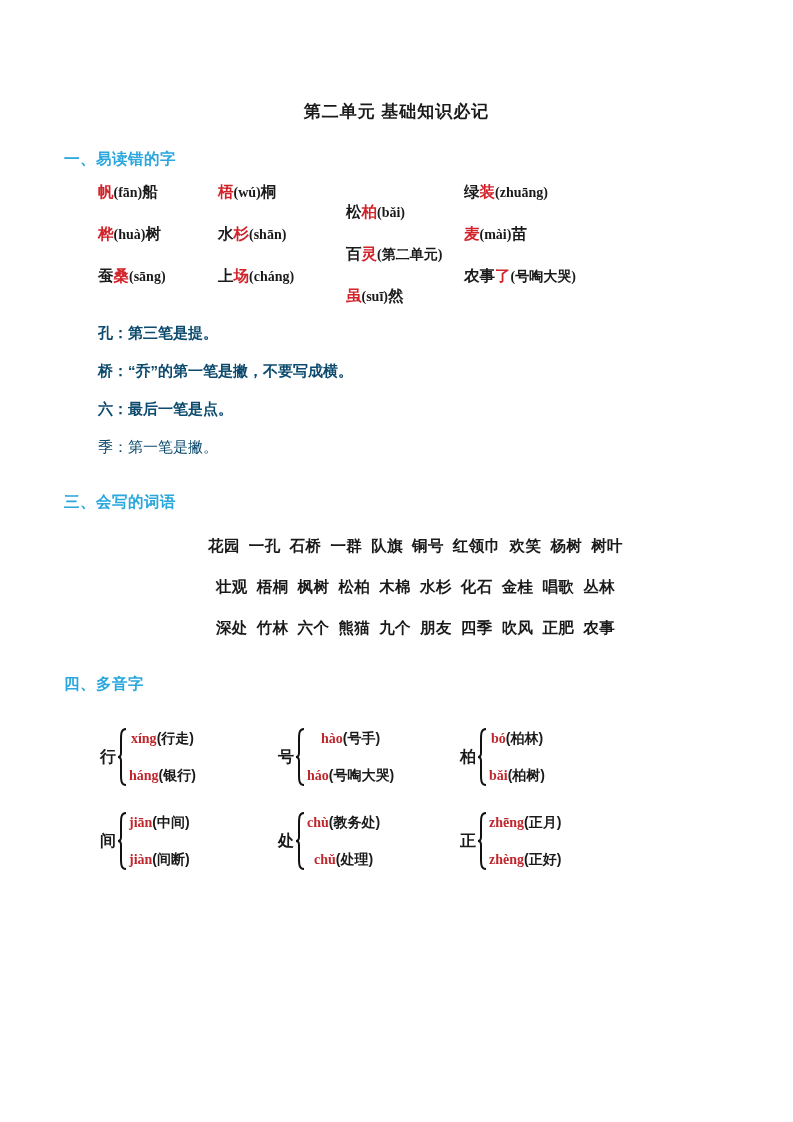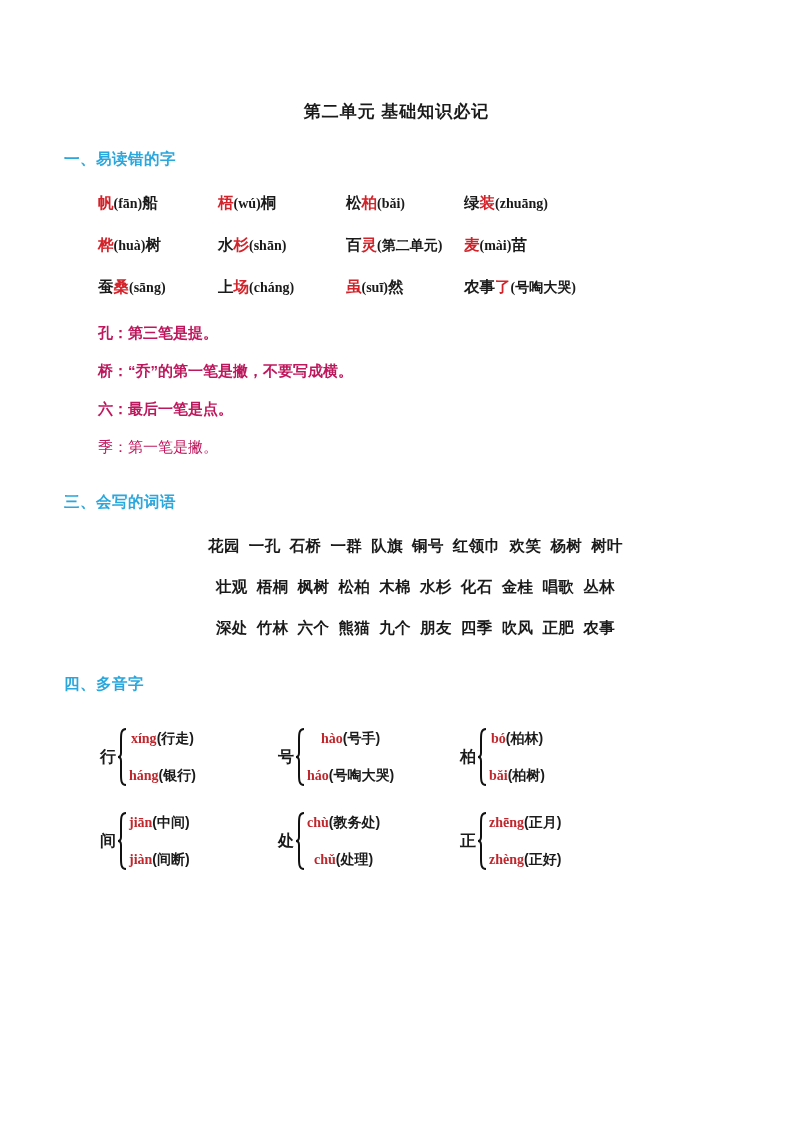--- a/index.html
+++ b/index.html
@@ -44,52 +44,52 @@
     padding-left: 8px;
   }
 
   
   .readwrong {
     padding-left: 42px;
     padding-top: 4px;
   }
   .rw-row {
     display: flex;
-    align-items: center;
+    align-items: flex-start;
     height: 42px;
   }
   .rw-item {
     font-size: 15px;
     font-weight: bold;
     white-space: nowrap;
     color: #1a1a1a;
   }
   .rw-item .hz { font-size: 15.5px; }
   .rw-item .red { color: #d2232a; }
   .rw-item .py {
     font-family: "Liberation Serif", "DejaVu Serif", serif;
     font-size: 14px;
     font-weight: bold;
   }
   .w1 { width: 120px; }
   .w2 { width: 128px; }
-  .w3 { width: 118px; }
+  .w3 { width: 118px; margin-top: 20px; }
   .w4 { width: 130px; }
 
   
   .writewrong {
     padding-left: 42px;
     padding-top: 6px;
   }
   .ww-line {
     font-size: 15px;
     font-weight: bold;
     height: 38px;
     line-height: 38px;
-    color: #be185d;
+    color: #0c4a6e;
   }
   .ww-line.serif {
     font-family: "Liberation Serif", "DejaVu Serif", serif;
     font-weight: normal;
     font-size: 15px;
   }
 
   
   .words {
     padding-left: 38px;

